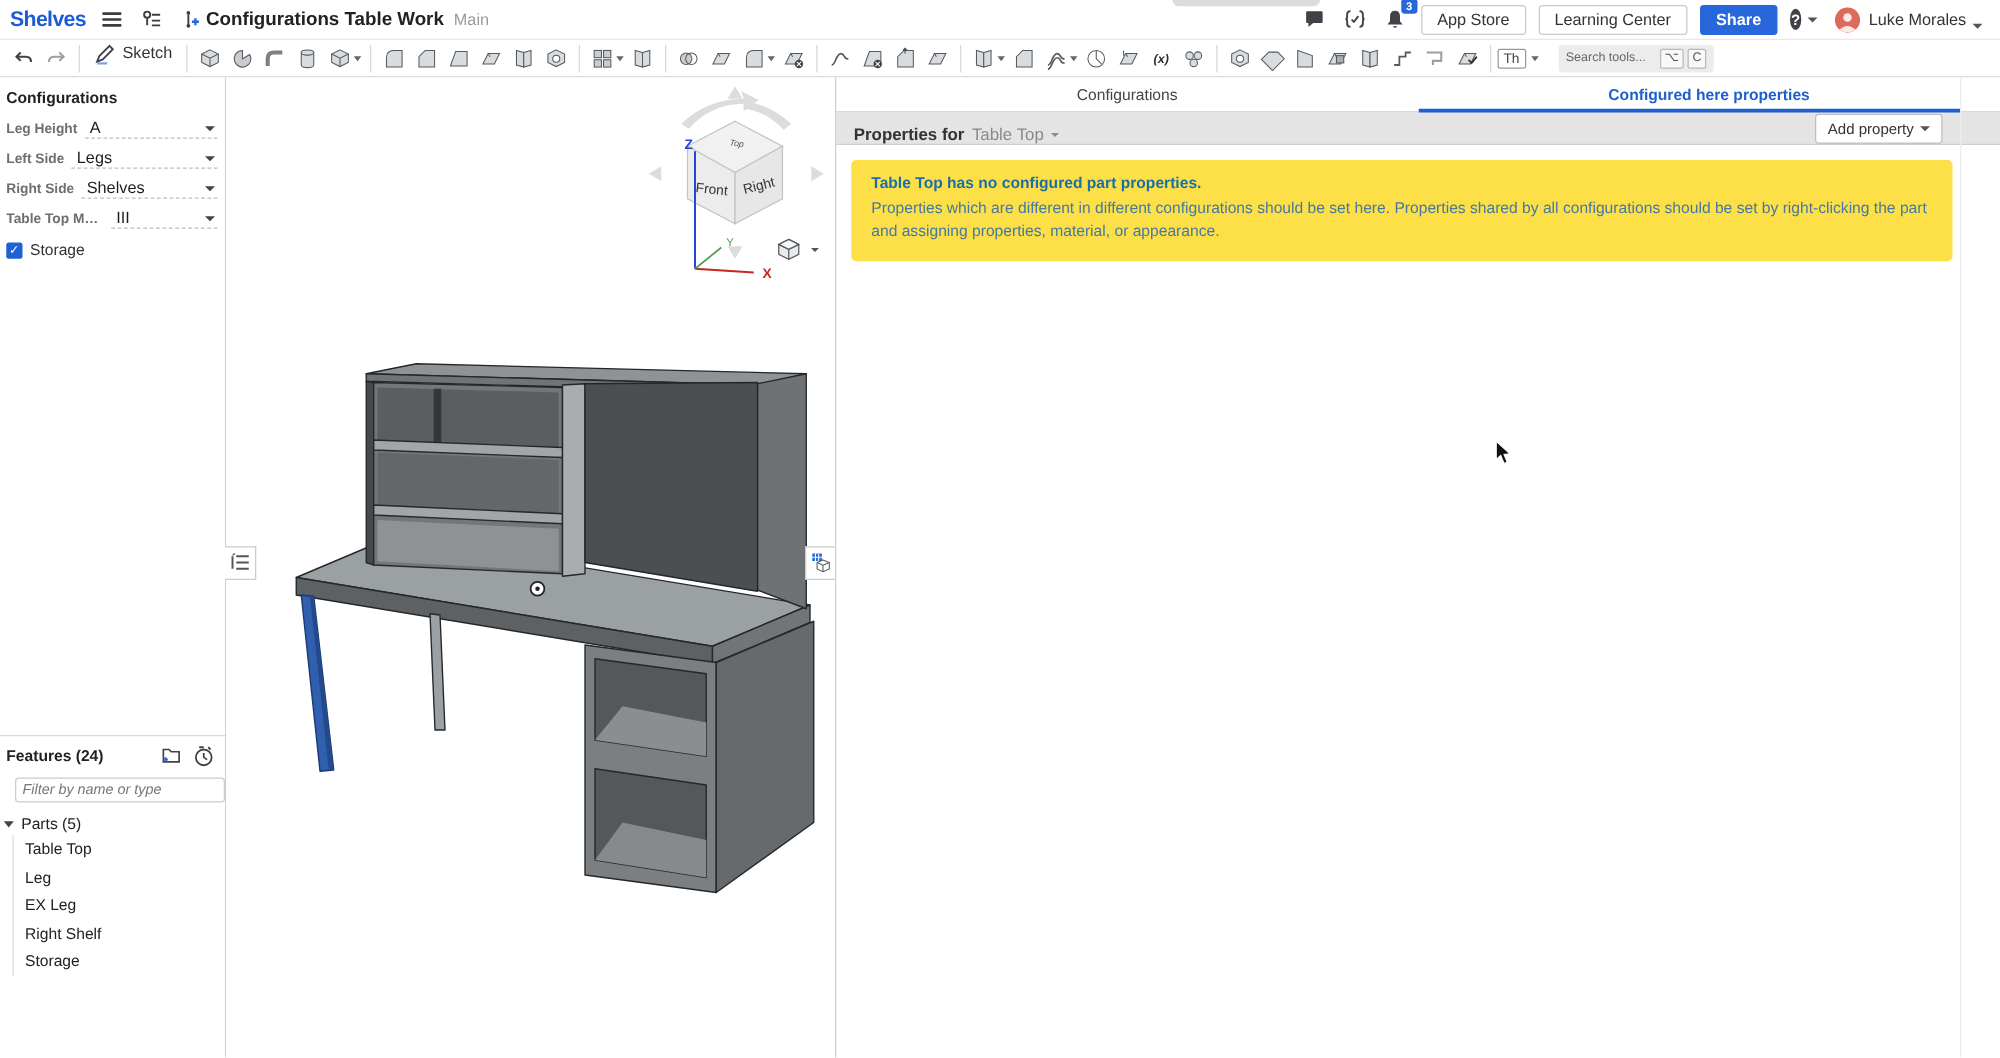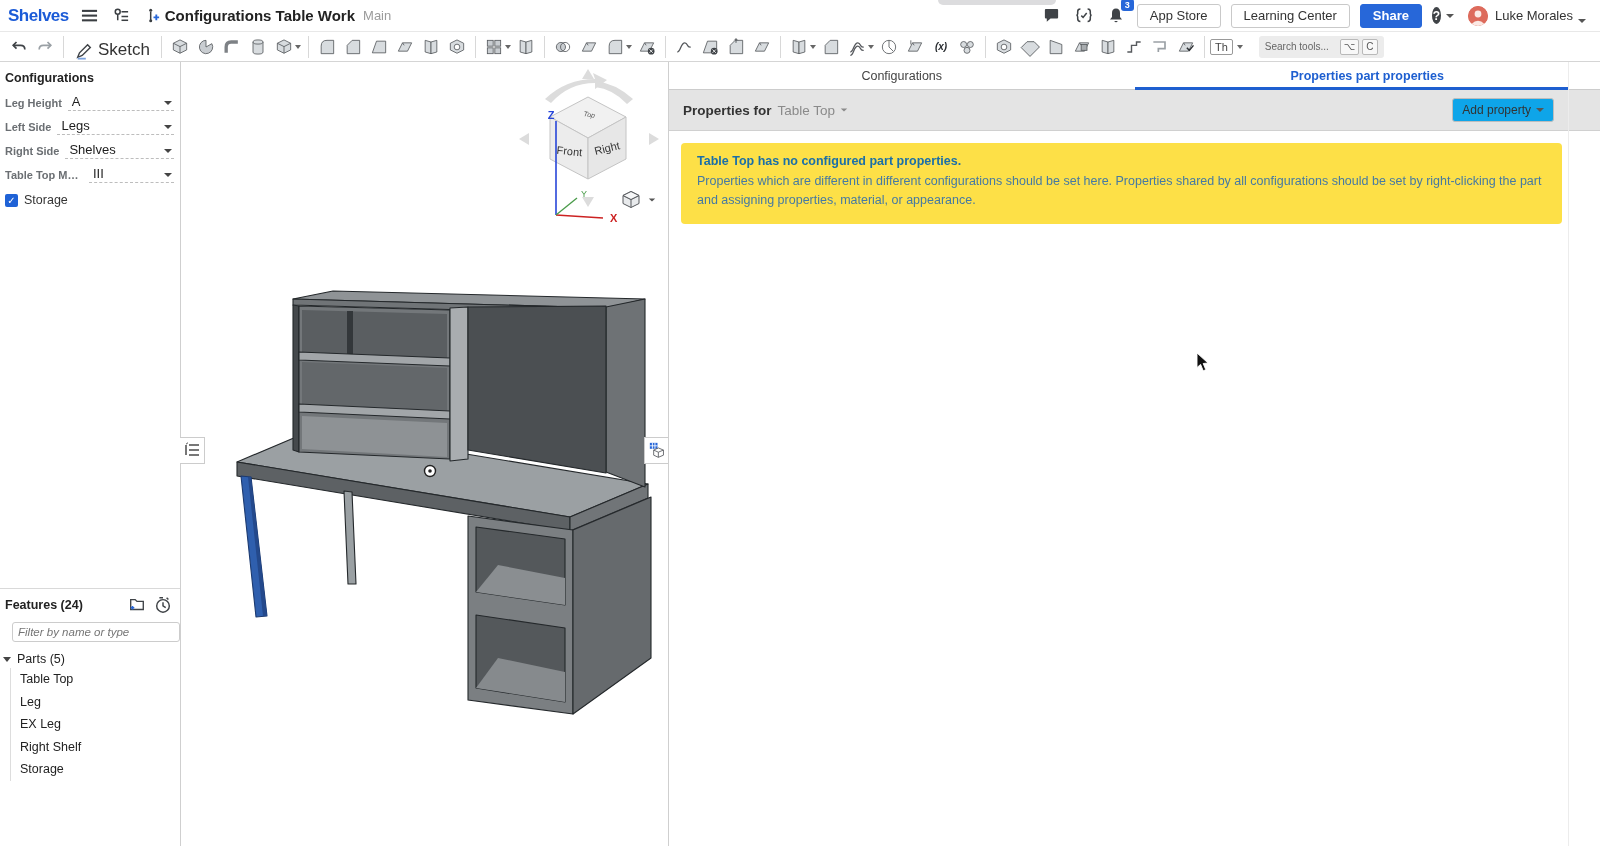--- a/index.html
+++ b/index.html
@@ -29,21 +29,21 @@
   .artifact { position:absolute; left:938px; top:0; width:118px; height:5px; background:#9a9aa0; opacity:.35; border-radius:0 0 5px 5px; }
 
   
   #toolbar { position:absolute; left:0; top:32px; width:1600px; height:30px; background:#fff;
     border-bottom:1px solid #d5d5d5; display:flex; align-items:center; padding-left:6px; }
   .tbtn { width:26px; height:26px; display:flex; align-items:center; justify-content:center; cursor:pointer; border-radius:2px; }
   .tbtn svg { width:20px; height:20px; }
   .tcaret { width:0; height:0; border-left:3.5px solid transparent; border-right:3.5px solid transparent;
     border-top:4px solid #666; margin:0 2px 0 -2px; cursor:pointer; }
   .tdiv { width:1px; height:22px; background:#d8d8d8; margin:0 5px; }
-  .sketch-btn { display:flex; align-items:flex-end; font-size:17px; color:#333; cursor:pointer; padding:0 6px; height:26px; }
+  .sketch-btn { display:flex; align-items:flex-start; font-size:13px; color:#333; cursor:pointer; padding:0 6px; height:26px; }
   .sketch-btn svg { width:18px; height:18px; margin-right:5px; }
   .th-btn { border:1px solid #999; border-radius:2px; font-size:11px; color:#444; padding:1px 4px; cursor:pointer; }
   .search-tools { background:#ececec; border-radius:3px; height:22px; display:flex; align-items:center;
     padding:0 6px; margin-left:14px; cursor:text; }
   .search-tools .ph { font-size:10px; color:#666; margin-right:8px; }
   .kbd { border:1px solid #b9b9b9; background:#f8f8f8; border-radius:2px; font-size:10px; color:#555;
     padding:0 3px; margin-left:3px; line-height:14px; }
 
   
   #left-panel { position:absolute; left:0; top:62px; width:181px; height:784px; background:#fff;
@@ -82,27 +82,27 @@
   .tree-group-label { font-size:12.5px; color:#222; }
   .tree-items { position:relative; margin-left:10px; border-left:1px solid #ddd; }
   .tree-item { font-size:12.5px; color:#222; padding:5px 0 5px 9px; cursor:pointer; line-height:12.5px; }
 
   
   .tabs { display:flex; height:28px; border-bottom:1px solid #ccc; }
   .tab { width:50%; display:flex; align-items:center; justify-content:center; font-size:12.5px;
     color:#444; cursor:pointer; position:relative; }
   .tab.active { color:#1e5fd0; font-weight:bold; }
   .tab.active::after { content:""; position:absolute; left:0; right:32px; bottom:-1px; height:3px; background:#1e5fd0; }
-  .props-bar { height:41px; background:#e4e4e4; border-bottom:1px solid #d0d0d0; display:flex;
-    align-items:center; padding:0 14px; }
+  .props-bar { height:26px; background:#e4e4e4; border-bottom:1px solid #d0d0d0; display:flex;
+    align-items:flex-end; padding:0 14px; }
   .props-bold { font-size:13.5px; font-weight:bold; color:#333; }
   .props-part { font-size:13.5px; color:#8a8a8a; margin-left:6px; cursor:pointer; display:flex; align-items:center; }
   .props-part .caret { border-top-color:#8a8a8a; transform:scale(.8); }
   .props-bar .spacer { flex:1; }
-  .add-prop { height:24px; background:#0ea5e9; border:1px solid #bdbdbd; border-radius:3px; font-size:12px;
+  .add-prop { height:24px; background:#ffffff; border:1px solid #bdbdbd; border-radius:3px; font-size:12px;
     color:#333; display:flex; align-items:center; padding:0 9px; cursor:pointer; margin-right:32px; }
   .info-box { margin:12px 38px 0 12px; background:#fde047; border-radius:4px; padding:11px 16px 13px 16px; }
   .info-title { font-size:12.5px; font-weight:bold; color:#1b6fa8; margin-bottom:4px; }
   .info-body { font-size:12.5px; color:#4579a3; line-height:1.55; max-width:860px; }
   .rp-gutter { position:absolute; right:31px; top:0; bottom:0; width:1px; background:#ececec; }
 
   
   .vc-wrap { position:absolute; left:330px; top:5px; width:165px; height:160px; }
   .display-btn { position:absolute; left:438px; top:126px; display:flex; align-items:center; cursor:pointer; }
   .display-btn svg { width:24px; height:24px; }
@@ -660,21 +660,21 @@
         <polyline points="5.5,9.5 11,12 17,9.5" fill="none" stroke="#56595d"></polyline>
         <line x1="11" y1="12" x2="11" y2="18" stroke="#56595d"></line>
       </svg>
   </span>
 </div>
 
 <div id="right-panel">
   <div class="rp-gutter"></div>
   <div class="tabs">
     <div class="tab">Configurations</div>
-    <div class="tab active">Properties part properties</div>
+    <div class="tab active">Configured here properties</div>
   </div>
   <div class="props-bar">
     <span class="props-bold">Properties for</span>
     <span class="props-part">
       <span>Table Top</span>
       <span class="caret"></span>
     </span>
     <span class="spacer"></span>
     <button class="add-prop">
       <span>Add property</span>

